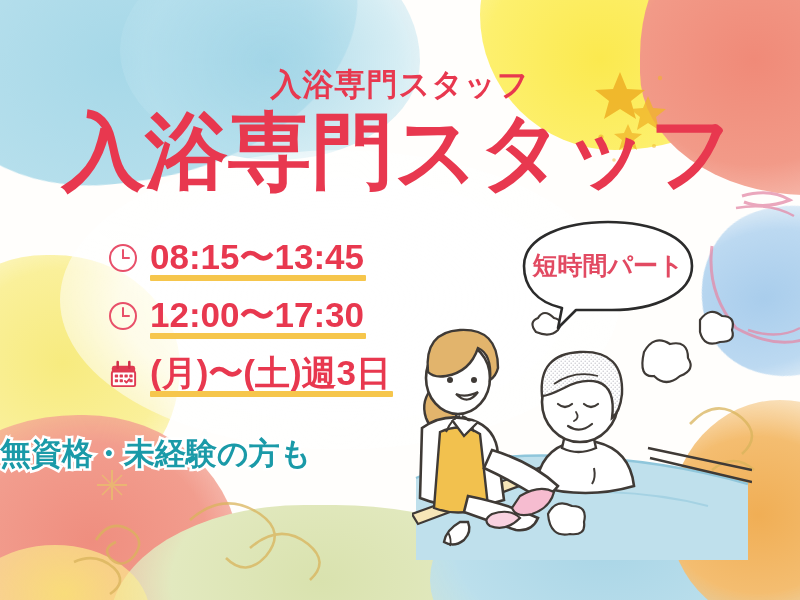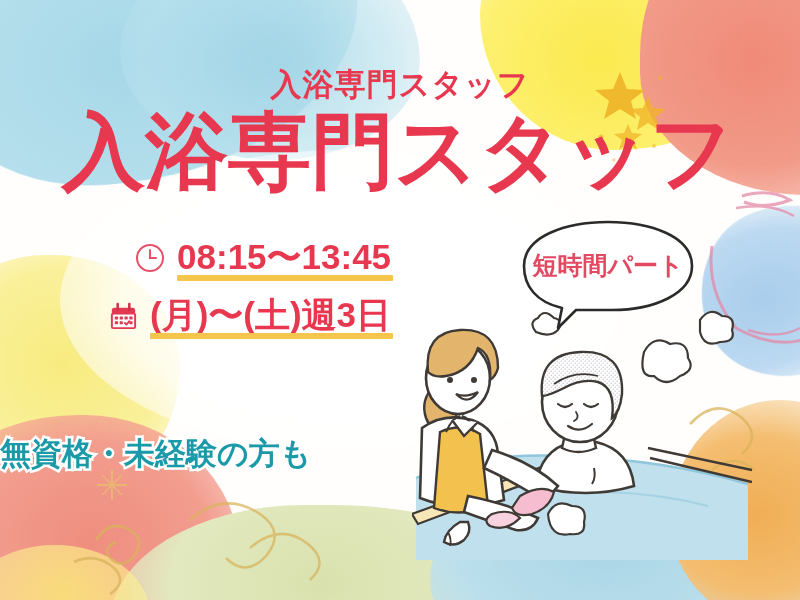--- a/index.html
+++ b/index.html
@@ -107,21 +107,20 @@
   }
 
   .details {
     position:absolute; left:106px; top:236px;
     z-index:7;
   }
   .detail-row {
     display:flex; align-items:center;
     margin-bottom:14px;
     height:44px;
-    justify-content:flex-end;
   }
   .detail-icon {
     width:34px; height:34px;
     margin-right:10px;
     flex:0 0 34px;
     display:flex; align-items:center; justify-content:center;
   }
   .detail-text {
     position:relative;
     font-size:35px; font-weight:bold;
@@ -240,20 +239,29 @@
     <div class="detail-row">
       <span class="detail-icon">
         <svg viewBox="0 0 32 32" width="32" height="32">
           <circle cx="16" cy="16" r="13" fill="none" stroke="#e8506a" stroke-width="2"></circle>
           <path d="M16 8 V16 H22" fill="none" stroke="#e8506a" stroke-width="2" stroke-linecap="round"></path>
         </svg>
       </span>
       <span class="detail-text">08:15〜13:45</span>
     </div>
 
+    <div class="detail-row">
+      <span class="detail-icon">
+        <svg viewBox="0 0 32 32" width="32" height="32">
+          <circle cx="16" cy="16" r="13" fill="none" stroke="#e8506a" stroke-width="2"></circle>
+          <path d="M16 8 V16 H22" fill="none" stroke="#e8506a" stroke-width="2" stroke-linecap="round"></path>
+        </svg>
+      </span>
+      <span class="detail-text">12:00〜17:30</span>
+    </div>
 
     <div class="detail-row">
       <span class="detail-icon">
         <svg viewBox="0 0 32 32" width="31" height="31">
           <rect x="4" y="7" width="24" height="21" rx="2.5" fill="#e03a52"></rect>
           <rect x="4" y="13" width="24" height="15" rx="1.5" fill="#ffffff"></rect>
           <rect x="4" y="13" width="24" height="15" rx="1.5" fill="none" stroke="#e03a52" stroke-width="2"></rect>
           <path d="M10 3 v6 M22 3 v6" stroke="#d22f48" stroke-width="2.6" stroke-linecap="round"></path>
           <g fill="#e03a52">
             <rect x="7" y="16" width="3.4" height="3" rx="0.5"></rect>

